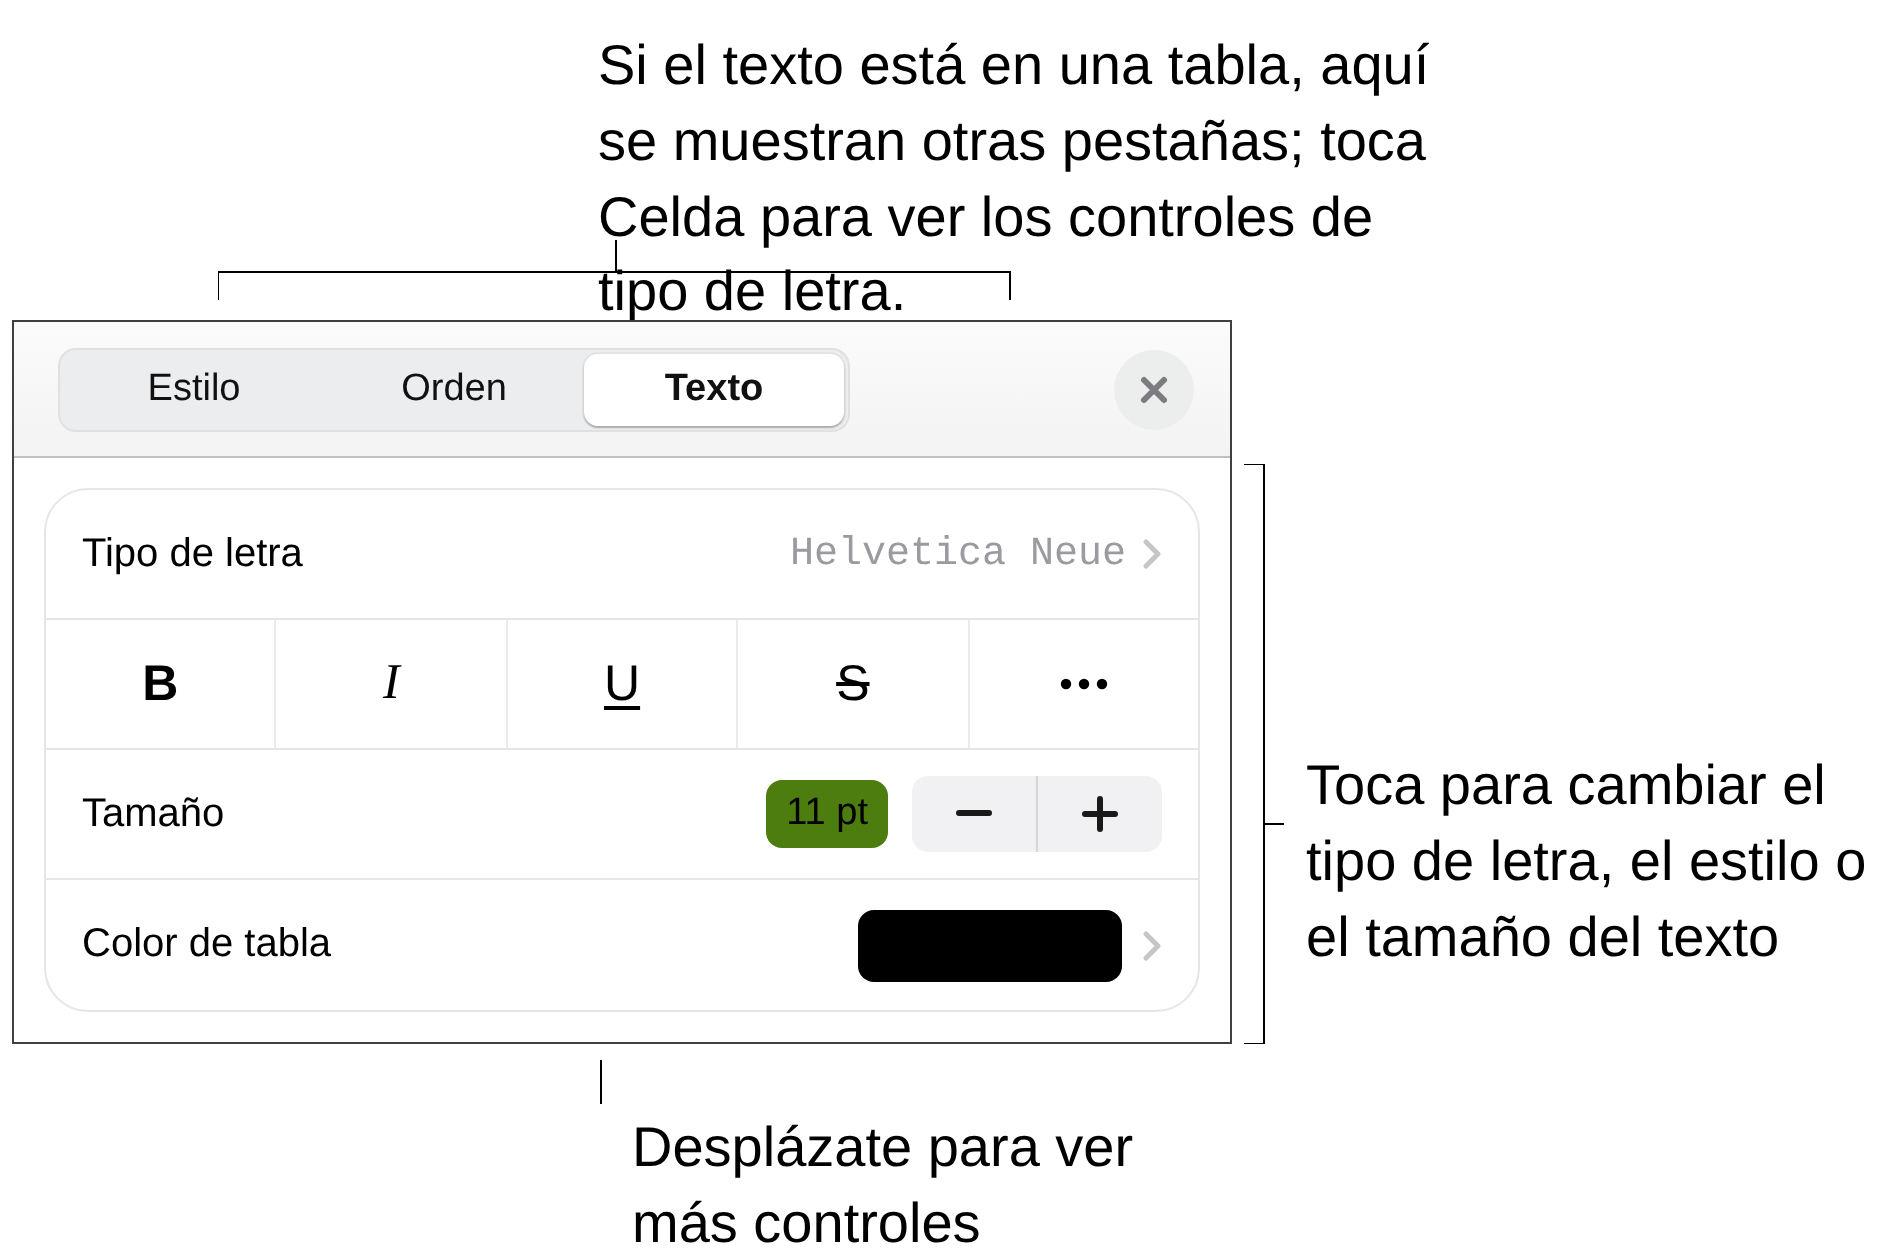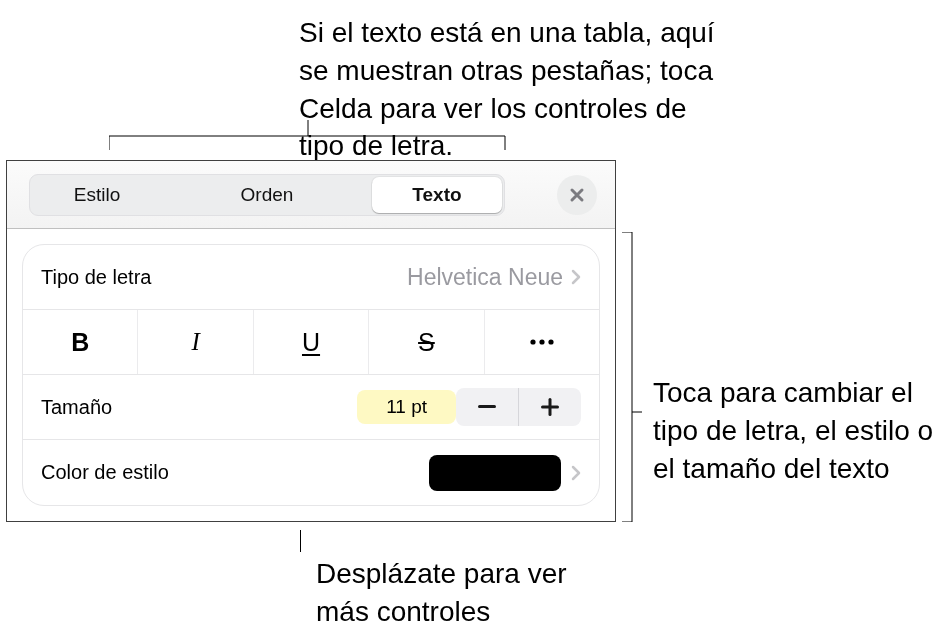--- a/index.html
+++ b/index.html
@@ -68,21 +68,20 @@
     }
 
     .segmented {
       display: flex;
       margin-left: 22px;
       border-radius: 9px;
       overflow: hidden;
       background: #ecedee;
       padding: 2px;
       border: 1px solid #e0e0e3;
-      gap: 40px;
     }
     .seg-btn {
       min-width: 130px;
       height: 36px;
       display: flex;
       align-items: center;
       justify-content: center;
       font-size: 19px;
       color: #111;
       border-radius: 7px;
@@ -124,23 +123,24 @@
       align-items: center;
       padding: 0 18px;
       border-bottom: 1px solid #e6e6e8;
     }
     .row:last-child { border-bottom: none; }
     .row-label {
       font-size: 20px;
       flex: 1;
     }
     .row-value {
-      font-size: 23px;
+      font-size: 20px;
       color: #9a9aa0;
       margin-right: 8px;
+      font-family: Liberation Mono, monospace;
     }
     .chev {
       color: #c6c6c9;
       display: flex;
       align-items: center;
     }
 
     
     .bius {
       height: 65px;
@@ -152,25 +152,26 @@
       display: flex;
       align-items: center;
       justify-content: center;
       font-size: 25px;
       border-right: 1px solid #ebebed;
     }
     .bius .btn:last-child { border-right: none; }
 
     
     .pt-badge {
-      background: #fef9c3;
+      background: #4d7c0f;
       border-radius: 8px;
-      padding: 6px 29px;
+      padding: 6px 10px;
       font-size: 19px;
       font-weight: 500;
+      margin-right: 12px;
     }
     .stepper {
       display: flex;
       background: #f1f1f3;
       border-radius: 8px;
       overflow: hidden;
     }
     .stepper .step-btn {
       width: 62px;
       height: 38px;
@@ -271,21 +272,21 @@
           <div class="step-btn">
             <svg width="18" height="18" viewBox="0 0 18 18">
               <rect x="0" y="7.5" width="18" height="3" rx="1.5" fill="#1a1a1a"></rect>
               <rect x="7.5" y="0" width="3" height="18" rx="1.5" fill="#1a1a1a"></rect>
             </svg>
           </div>
         </div>
       </div>
 
       <div class="row">
-        <div class="row-label">Color de estilo</div>
+        <div class="row-label">Color de tabla</div>
         <div class="color-swatch" style="background:#000000;"></div>
         <div class="chev">
           <svg width="10" height="16" viewBox="0 0 10 16">
               <path d="M2 2 L8 8 L2 14" fill="none" stroke="#c6c6c9" stroke-width="2.5" stroke-linecap="round" stroke-linejoin="round"></path>
             </svg>
         </div>
       </div>
 
     </div>
   </div>

